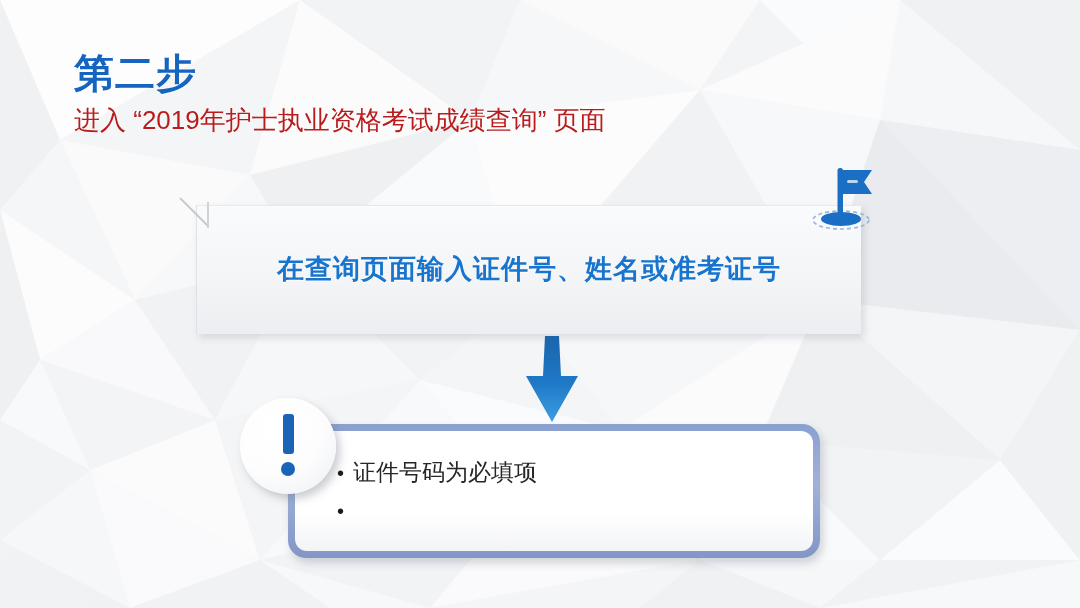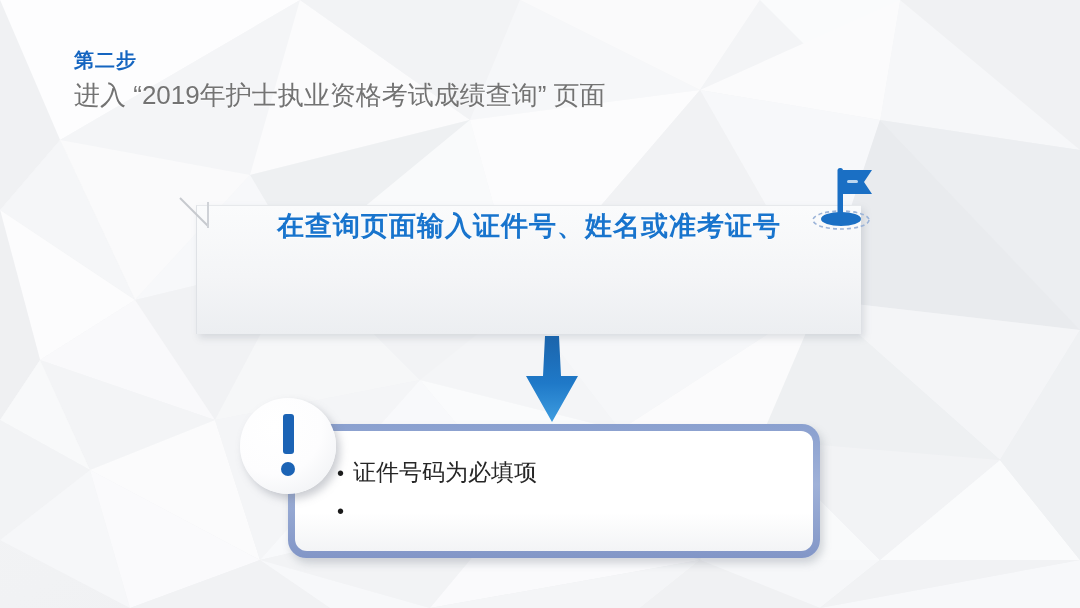--- a/index.html
+++ b/index.html
@@ -26,54 +26,54 @@
   }
 
   
   .header {
     position: absolute;
     left: 74px;
     top: 48px;
     z-index: 5;
   }
   .step-label {
-    font-size: 20px;
+    font-size: 40px;
     font-weight: bold;
     color: #1565c0;
     letter-spacing: 1px;
     line-height: 1.25;
     text-shadow: 0 1px 0 rgba(255,255,255,0.75);
     white-space: nowrap;
   }
   .step-sub {
     margin-top: 6px;
     font-size: 26px;
     font-weight: normal;
-    color: #737373;
+    color: #b91c1c;
     line-height: 1.3;
     white-space: nowrap;
     text-shadow: 0 1px 0 rgba(255,255,255,0.6);
   }
 
   
   .main-box {
     position: absolute;
     left: 196px;
     top: 205px;
     width: 664px;
     height: 128px;
     background: linear-gradient(180deg, #fafbfc 0%, #f4f5f7 55%, #eceef1 100%);
     border-top: 1px solid #e7e9ec;
     border-left: 1px solid #dfe2e6;
     box-shadow: 3px 4px 7px rgba(120,128,140,0.22);
     z-index: 6;
     display: flex;
     flex-direction: column;
     align-items: center;
-    justify-content: space-between;
+    justify-content: center;
   }
   .main-line {
     color: #1874cd;
     font-weight: bold;
     font-size: 27px;
     line-height: 1.55;
     letter-spacing: 1px;
     white-space: nowrap;
     text-shadow: 0 1px 0 rgba(255,255,255,0.8);
   }

